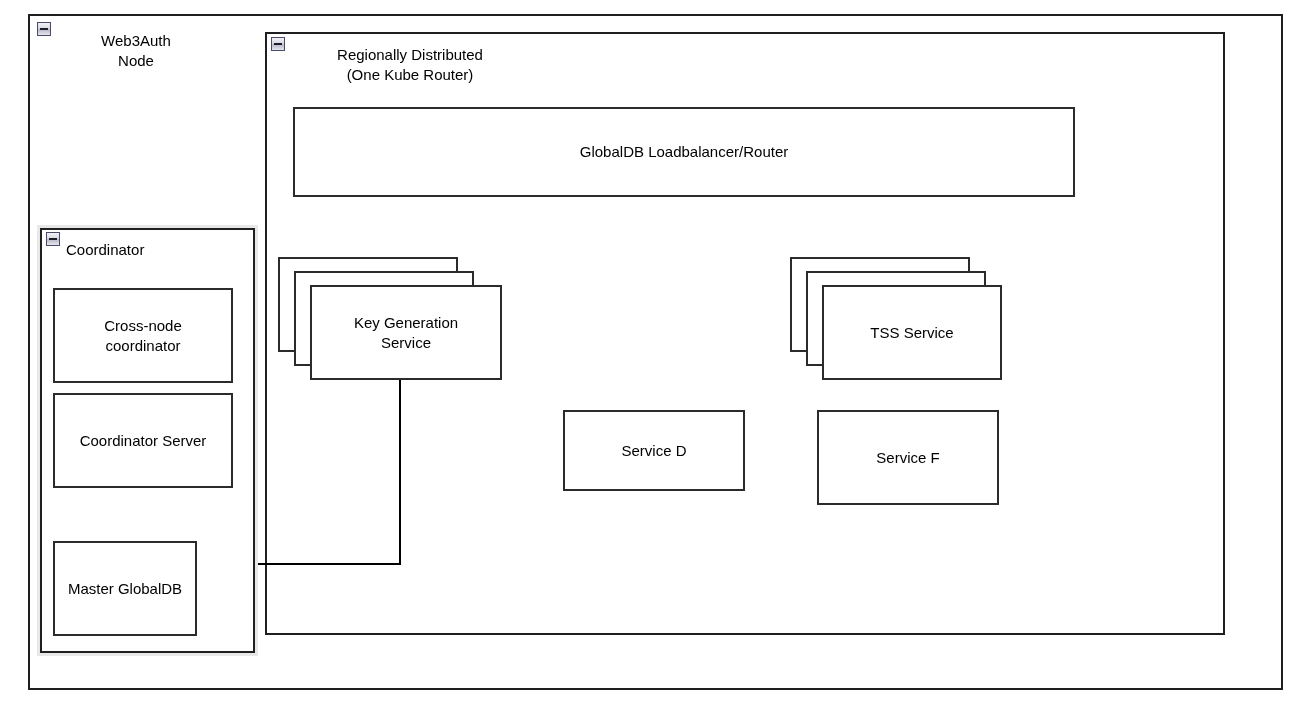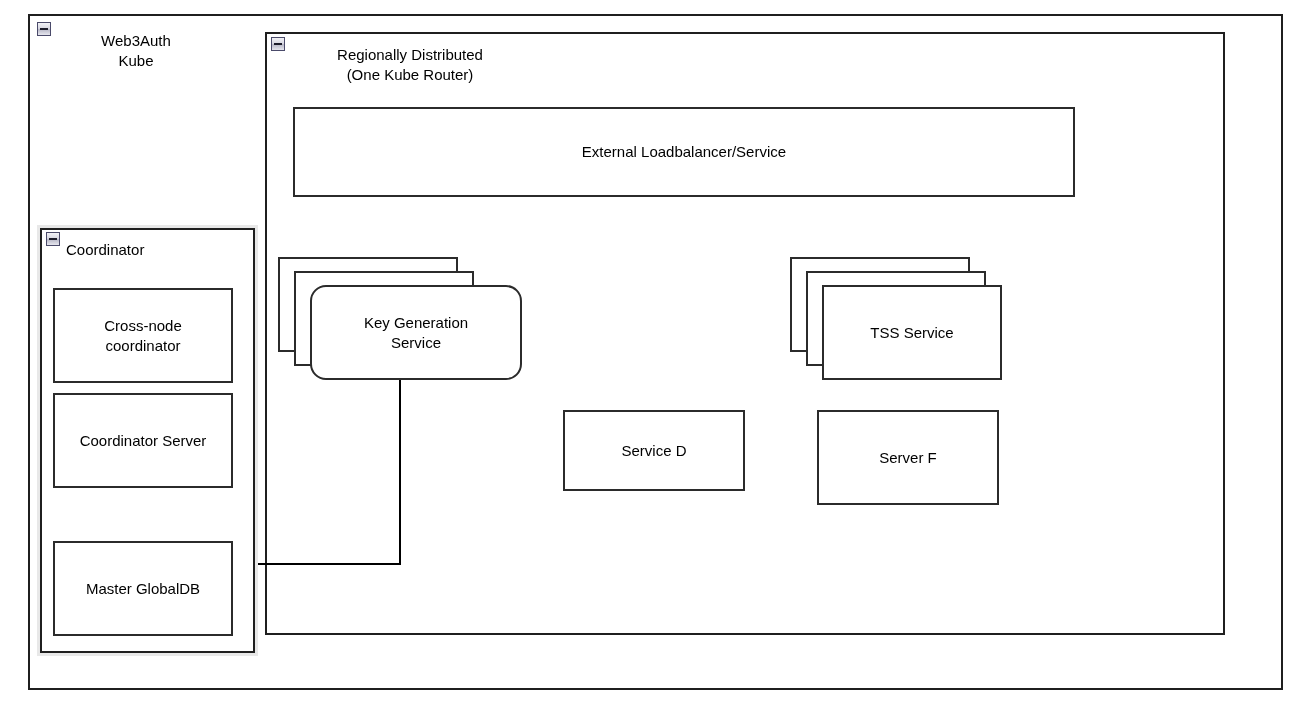--- a/index.html
+++ b/index.html
@@ -123,57 +123,57 @@
 </head>
 <body>
 
 <div id="canvas">
 
   <div class="container-box" style="left:28px; top:14px; width:1255px; height:676px;"></div>
 
   <div class="collapse-icon" style="left:37px; top:22px;"></div>
 
   <div class="hdr-label" style="left:56px; top:31px; width:160px;">Web3Auth
-Kube</div>
+Node</div>
 
   <div class="container-box" style="left:265px; top:32px; width:960px; height:603px;"></div>
 
   <div class="collapse-icon" style="left:271px; top:37px;"></div>
 
   <div class="hdr-label" style="left:290px; top:45px; width:240px;">Regionally Distributed
 (One Kube Router)</div>
 
   <div class="box" style="left:293px; top:107px; width:782px; height:90px;">
-    <div class="box-label">External Loadbalancer/Service</div>
+    <div class="box-label">GlobalDB Loadbalancer/Router</div>
   </div>
 
   <div class="stack" style="left:278px; top:257px; width:212px; height:123px; z-index:5;">
     <div class="layer back" style="width:180px; height:95px;"></div>
     <div class="layer mid" style="width:180px; height:95px;"></div>
-    <div class="layer front" style="width:212px; height:95px;border-radius:16px;">
+    <div class="layer front" style="width:192px; height:95px;">
       <div class="box-label">Key Generation
 Service</div>
     </div>
   </div>
 
 
   <div class="stack" style="left:790px; top:257px; width:212px; height:123px; z-index:5;padding-left:35px;">
     <div class="layer back" style="width:180px; height:95px;"></div>
     <div class="layer mid" style="width:180px; height:95px;"></div>
     <div class="layer front" style="width:180px; height:95px;">
       <div class="box-label">TSS Service</div>
     </div>
   </div>
 
   <div class="box" style="left:563px; top:410px; width:182px; height:81px;">
     <div class="box-label">Service D</div>
   </div>
 
   <div class="box" style="left:817px; top:410px; width:182px; height:95px;">
-    <div class="box-label">Server F</div>
+    <div class="box-label">Service F</div>
   </div>
 
   <div class="conn-seg conn-v" style="left:399px; top:380px; height:185px; z-index:4;"></div>
   <div class="conn-seg conn-h" style="left:243px; top:563px; width:158px; z-index:4;"></div>
   <div class="arrow-left" style="left:233px; top:558px; z-index:6;"></div>
 
   <div class="shadow-box" style="left:40px; top:228px; width:215px; height:425px; z-index:8;"></div>
 
   <div class="collapse-icon" style="left:46px; top:232px; z-index:10;"></div>
 
@@ -181,17 +181,17 @@
 
   <div class="box" style="left:53px; top:288px; width:180px; height:95px; z-index:9;">
     <div class="box-label">Cross-node
 coordinator</div>
   </div>
 
   <div class="box" style="left:53px; top:393px; width:180px; height:95px; z-index:9;">
     <div class="box-label">Coordinator Server</div>
   </div>
 
-  <div class="box" style="left:53px; top:541px; width:180px; height:95px; z-index:9;">
+  <div class="box" style="left:53px; top:541px; width:144px; height:95px; z-index:9;">
     <div class="box-label">Master GlobalDB</div>
   </div>
 
 </div>
 
 </body></html>

